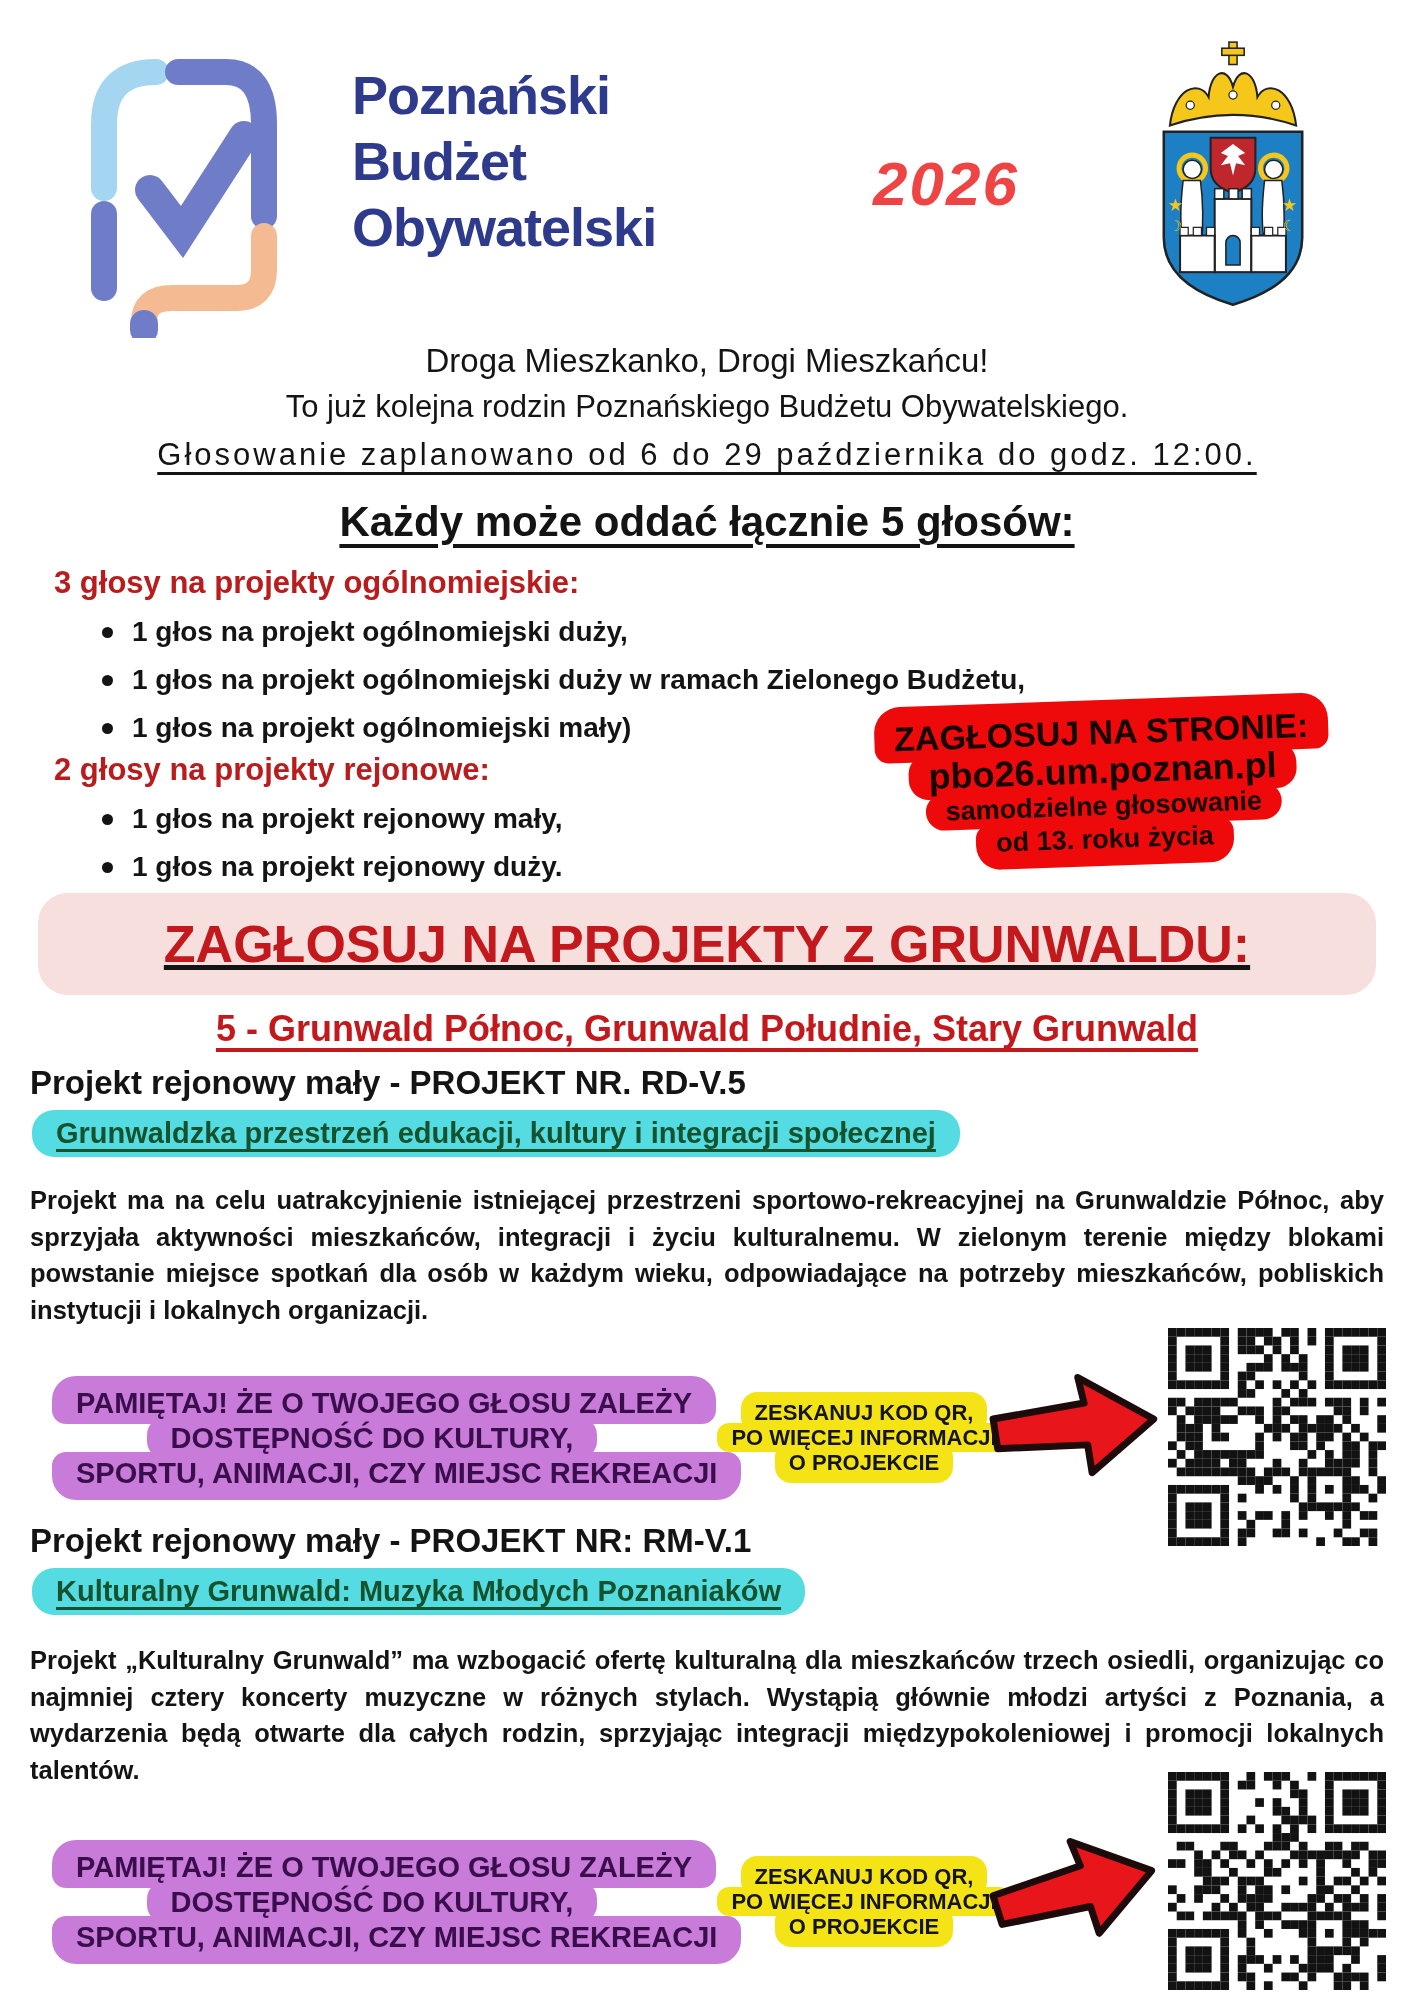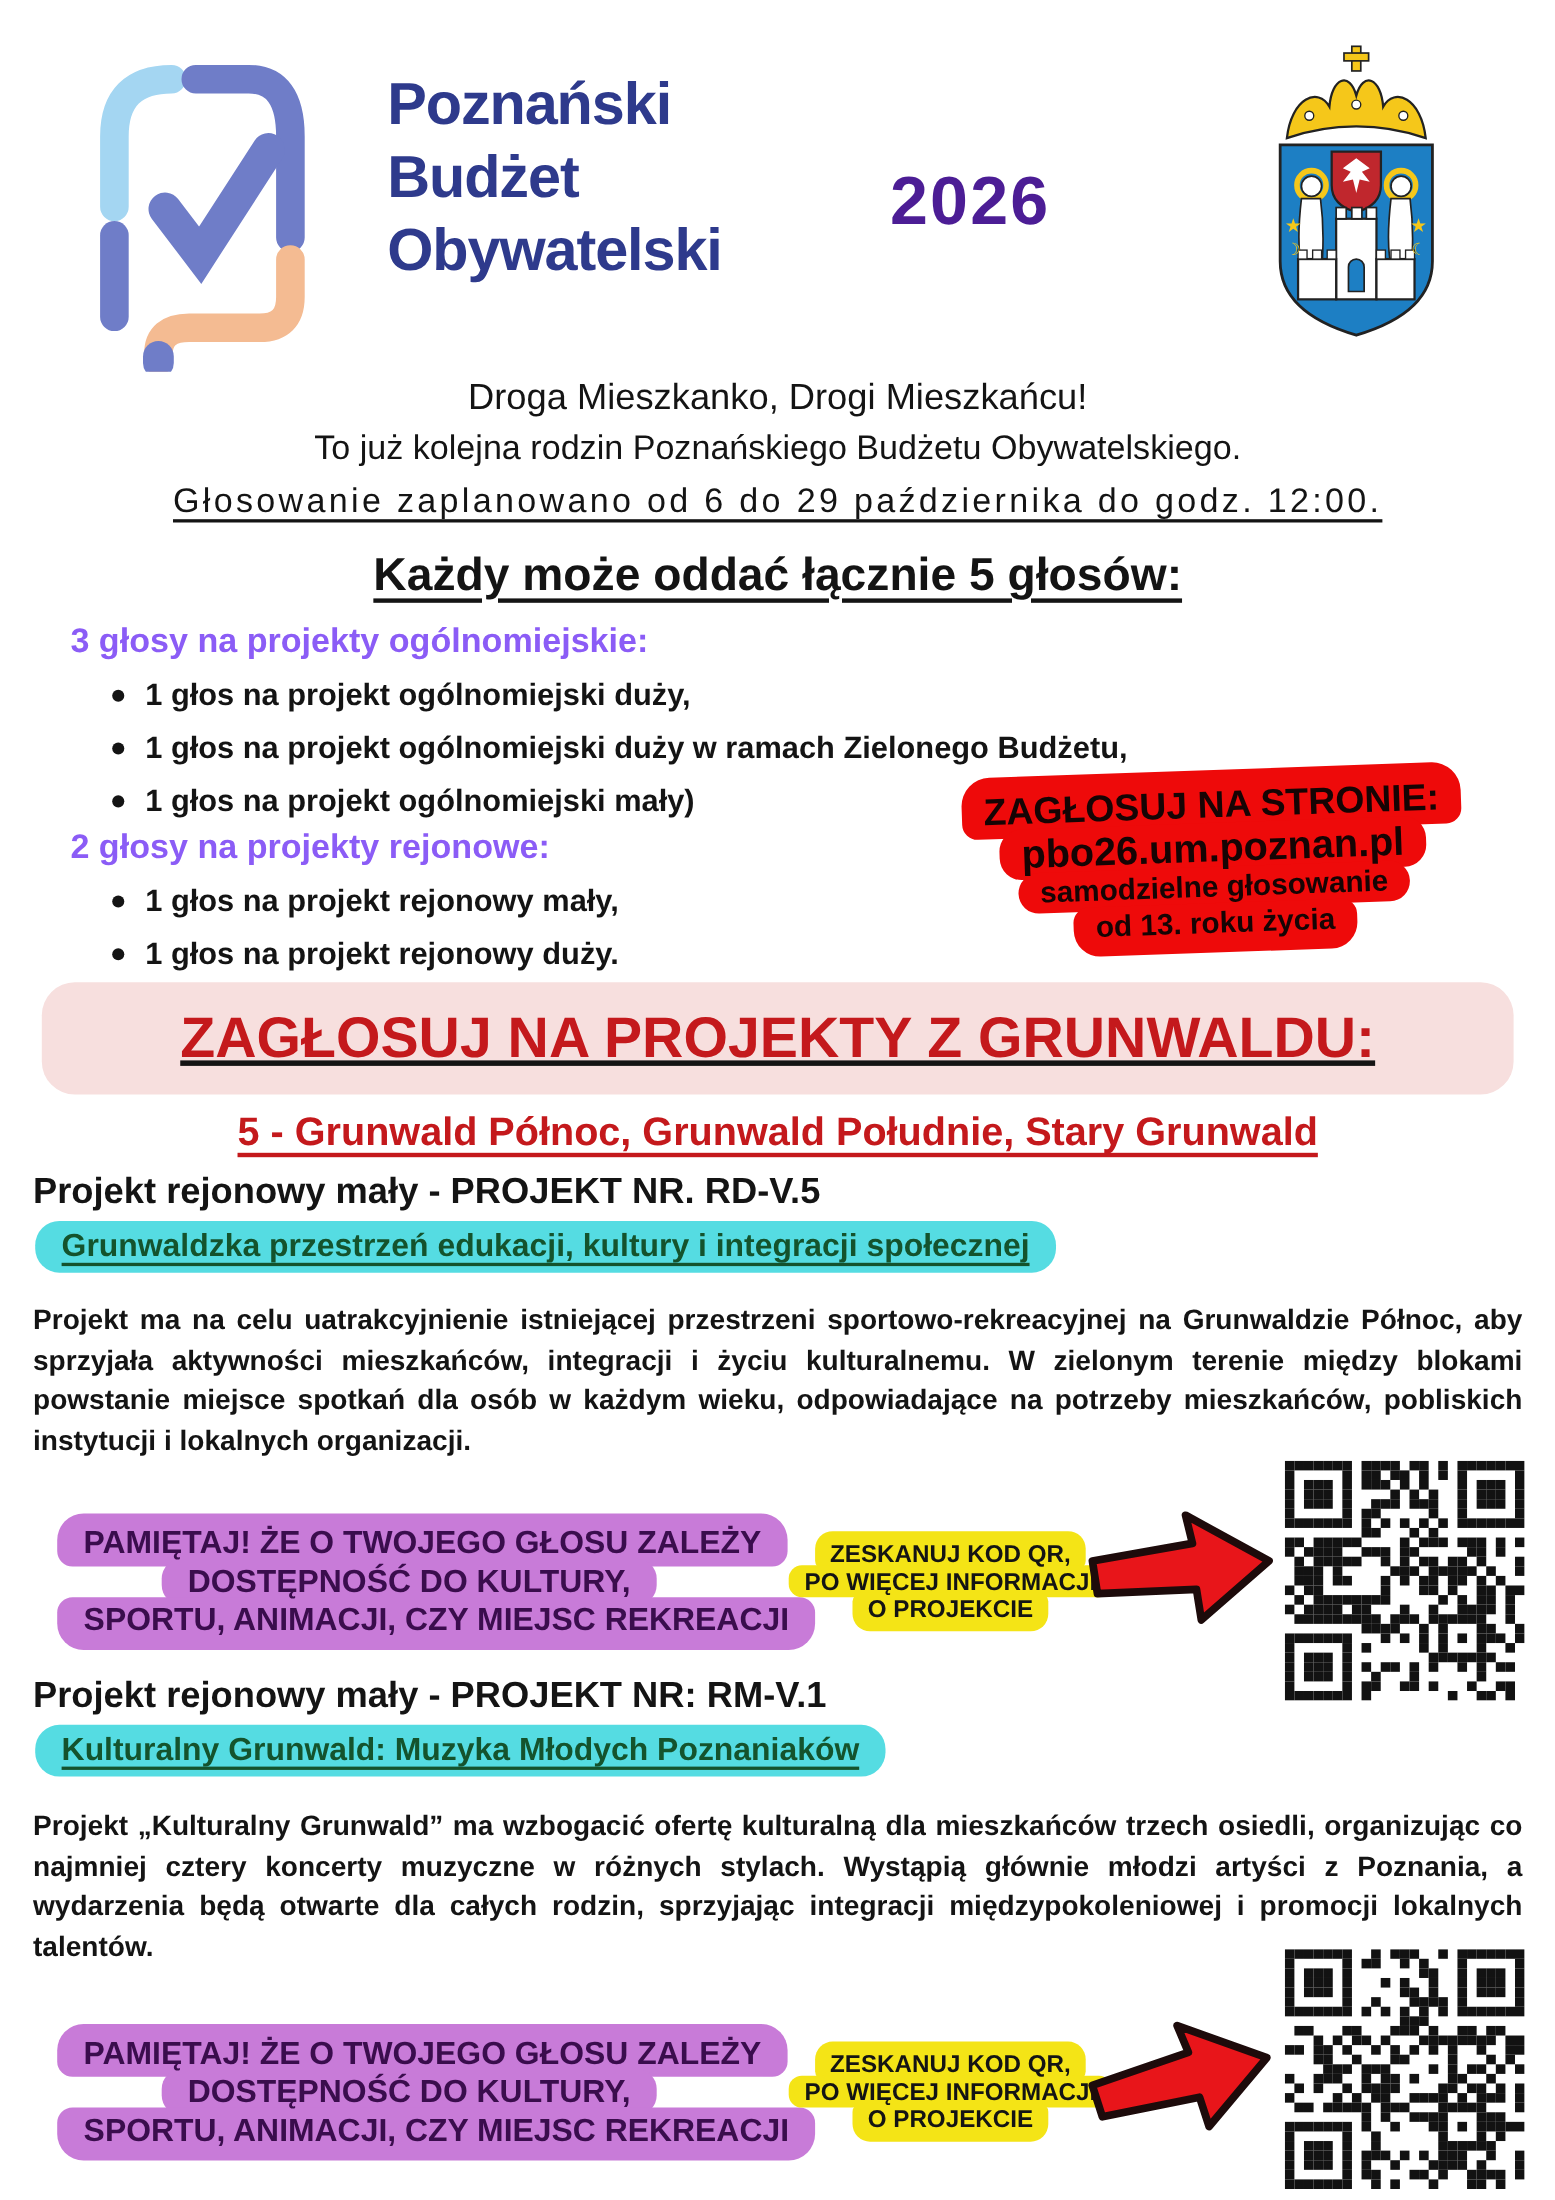--- a/index.html
+++ b/index.html
@@ -13,41 +13,41 @@
     margin:0 auto;
   }
   
   .logo{position:absolute;left:58px;top:38px;width:240px;height:300px;}
   .brand{
     position:absolute;left:352px;top:62px;
     font-size:54px;line-height:66px;font-weight:800;
     color:#2e3a8c;letter-spacing:-1px;
   }
   .year{
-    position:absolute;left:809px;top:148px;
-    font-size:62px;font-weight:800;color:#4c1d95;letter-spacing:2px;
+    position:absolute;left:873px;top:148px;
+    font-size:62px;font-weight:800;color:#ef4444;letter-spacing:2px;font-style:italic;
   }
   .crest{position:absolute;left:1138px;top:36px;width:190px;height:285px;}
 
   
   .intro{position:absolute;left:0;top:338px;width:100%;text-align:center;font-weight:400;}
   .intro .l1{font-size:33px;line-height:46px;}
   .intro .l2{font-size:31px;line-height:45px;}
   .intro .l3{
     font-size:31px;line-height:52px;letter-spacing:3px;
     text-decoration:underline;text-decoration-thickness:3px;text-underline-offset:7px;
   }
 
   
   .votes-heading{
     position:absolute;left:0;top:498px;width:100%;text-align:center;
     font-size:42px;font-weight:800;
     text-decoration:underline;text-decoration-thickness:4px;text-underline-offset:8px;
   }
-  .group-label{position:absolute;left:64px;font-size:31px;font-weight:800;color:#8b5cf6;}
+  .group-label{position:absolute;left:54px;font-size:31px;font-weight:800;color:#b91c1c;}
   .gl1{top:565px;} .gl2{top:752px;}
   ul.vote-list{list-style:none;margin:0;padding:0;position:absolute;left:96px;}
   .vl1{top:608px;} .vl2{top:795px;}
   ul.vote-list li{
     position:relative;padding-left:36px;font-size:28px;line-height:48px;font-weight:800;
     white-space:nowrap;
   }
   ul.vote-list li::before{
     content:"";position:absolute;left:6px;top:19px;width:11px;height:11px;border-radius:50%;background:#141414;
   }

